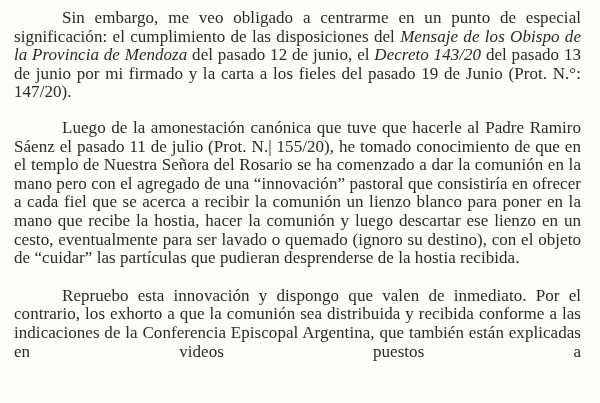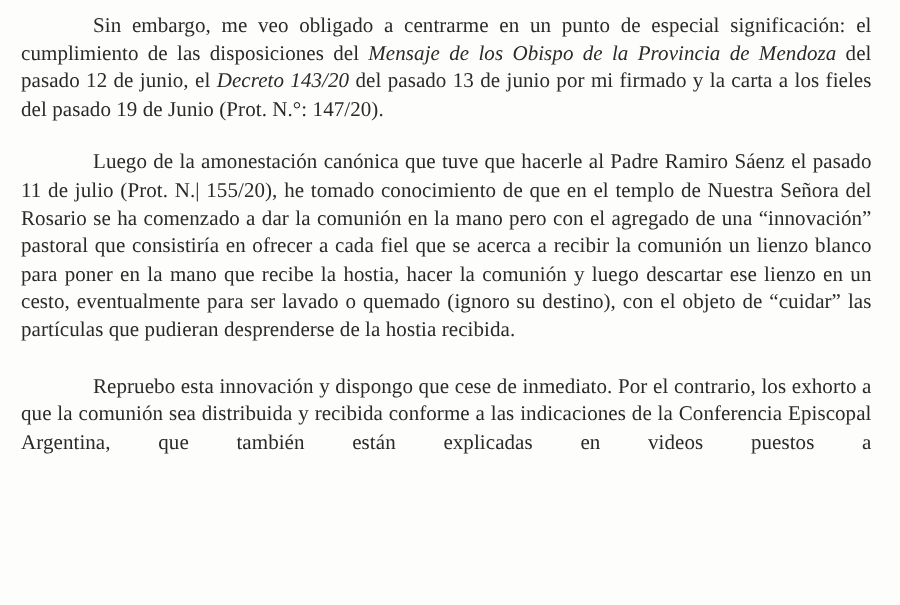--- a/index.html
+++ b/index.html
@@ -10,35 +10,35 @@
     color: #2a2a2a;
   }
   .page {
     position: relative;
     width: 600px; height: 403px;
     box-sizing: border-box;
     padding: 9px 19px 0 14px;
   }
   .para {
     margin: 0 0 18px 0;
-    font-size: 14px;
+    font-size: 17px;
     line-height: 18.6px;
     text-align: justify;
     text-indent: 48px;
     letter-spacing: 0.05px;
   }
   .para.p1 { margin-bottom: 17px; }
   .para.p2 { margin-bottom: 17px; }
   .para.p3 { margin-bottom: 19px; font-family: Liberation Serif, serif; }
   .para.last { text-align-last: justify; }
   em { font-style: italic; }
 </style>
 </head>
 <body>
 
 <div class="page">
   <p class="para p1"><span>Sin embargo, me veo obligado a centrarme en un punto de especial significación: el cumplimiento de las disposiciones del </span><em>Mensaje de los Obispo de la Provincia de Mendoza</em><span> del pasado 12 de junio, el </span><em>Decreto 143/20</em><span> del pasado 13 de junio por mi firmado y la carta a los fieles del pasado 19 de Junio (Prot. N.°: 147/20).</span></p>
 
 
   <p class="para p3"><span>Luego de la amonestación canónica que tuve que hacerle al Padre Ramiro Sáenz el pasado 11 de julio (Prot. N.| 155/20), he tomado conocimiento de que en el templo de Nuestra Señora del Rosario se ha comenzado a dar la comunión en la mano pero con el agregado de una “innovación” pastoral que consistiría en ofrecer a cada fiel que se acerca a recibir la comunión un lienzo blanco para poner en la mano que recibe la hostia, hacer la comunión y luego descartar ese lienzo en un cesto, eventualmente para ser lavado o quemado (ignoro su destino), con el objeto de “cuidar” las partículas que pudieran desprenderse de la hostia recibida.</span></p>
 
-  <p class="para last"><span>Repruebo esta innovación y dispongo que cese de inmediato. Por el contrario, los exhorto a que la comunión sea distribuida y recibida conforme a las indicaciones de la Conferencia Episcopal Argentina, que también están explicadas en videos puestos a</span></p>
+  <p class="para last"><span>Repruebo esta innovación y dispongo que valen de inmediato. Por el contrario, los exhorto a que la comunión sea distribuida y recibida conforme a las indicaciones de la Conferencia Episcopal Argentina, que también están explicadas en videos puestos a</span></p>
 </div>
 
 </body></html>

